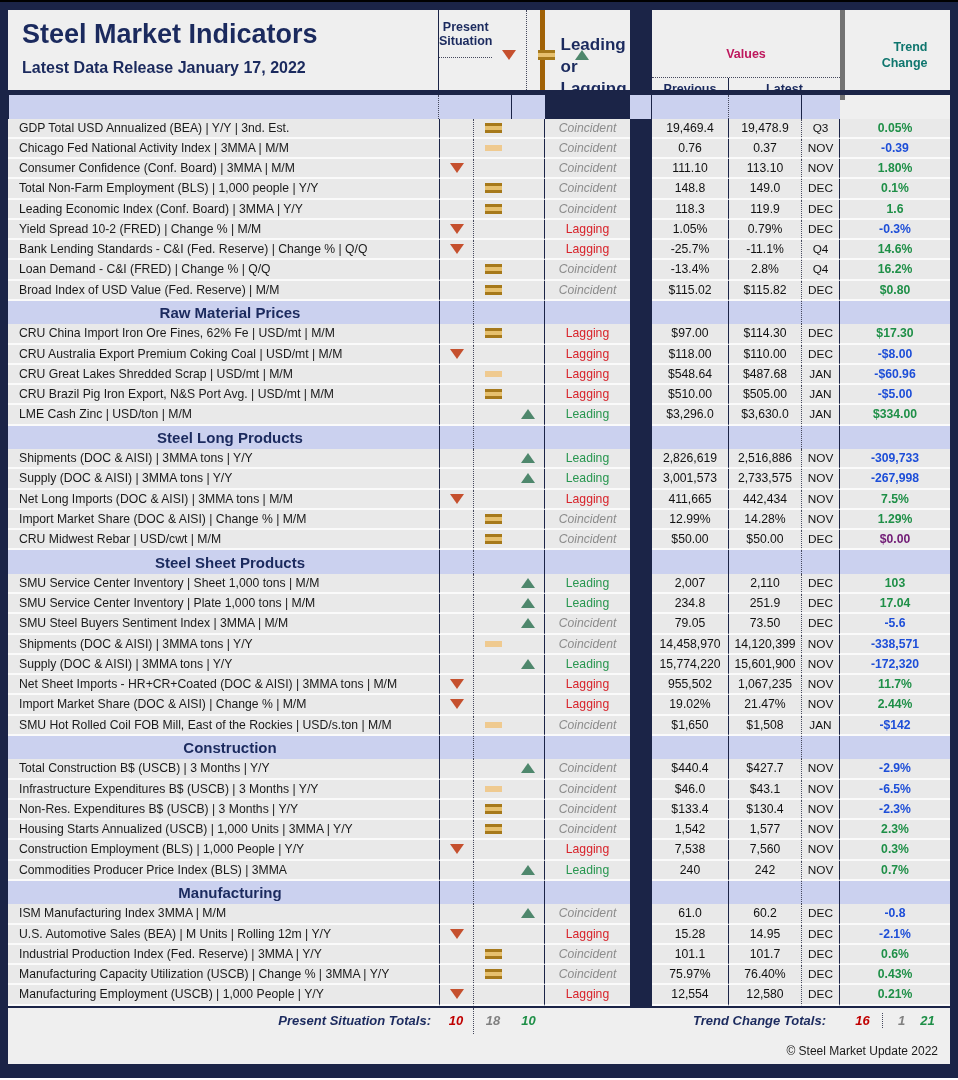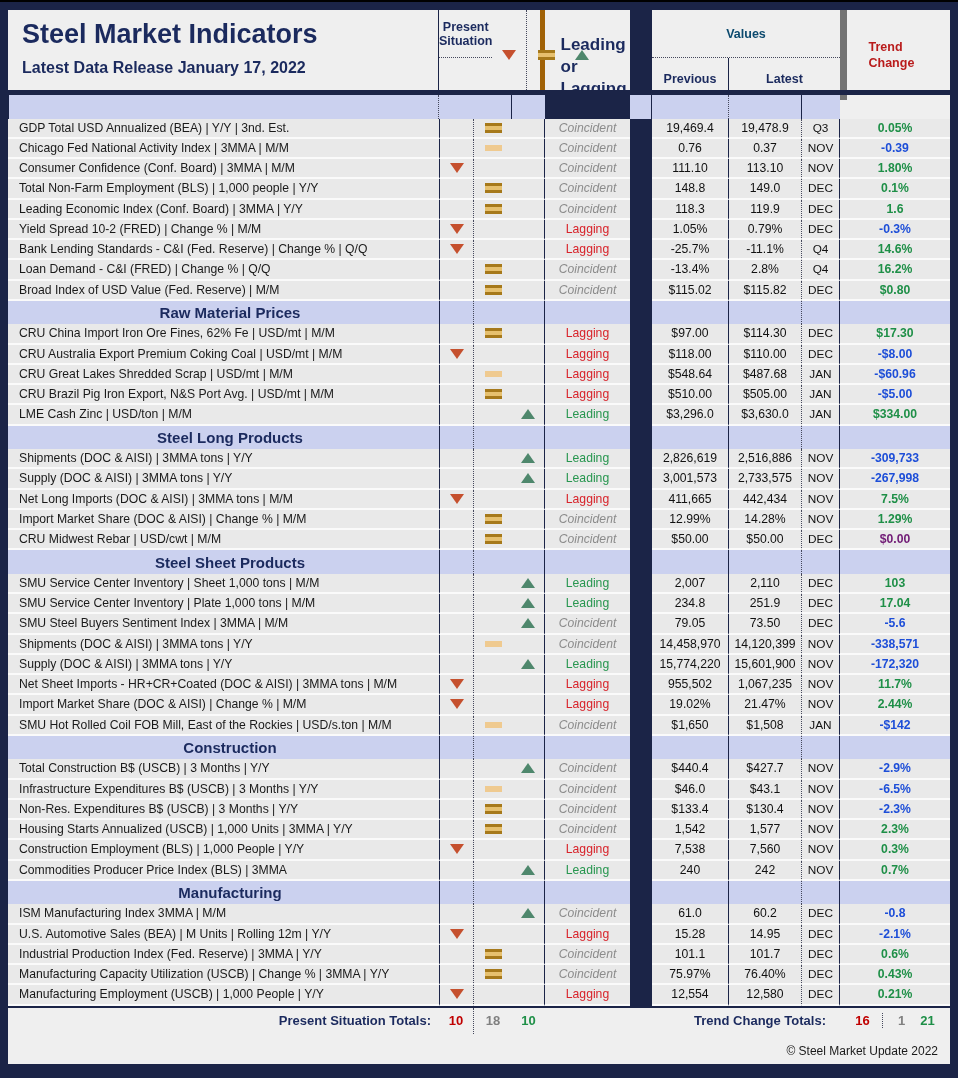--- a/index.html
+++ b/index.html
@@ -24,27 +24,27 @@
   .th-present-label span{max-width:62px;}
   .th-icons{flex:1;display:grid;grid-template-columns:35px 38px 33px;}
   .ic-cell{display:flex;align-items:center;justify-content:center;}
   .ic-cell:first-child{border-right:1px dotted #45485c;}
   .th-cycle{display:flex;align-items:center;justify-content:center;font-size:17px;font-weight:bold;
       color:#1B2A5E;line-height:1.3;margin-top:24px;}
   .th-cycle span{max-width:54px;}
   .th-gap{background:#1B2447;}
   .th-values{display:flex;flex-direction:column;}
   .th-values-label{height:48px;display:flex;align-items:center;justify-content:center;
-      border-bottom:1px dotted #45485c;font-size:12.5px;font-weight:bold;color:#0c4a6e;}
+      border-bottom:1px dotted #45485c;font-size:12.5px;font-weight:bold;color:#be185d;margin-top:20px;}
   .th-pl{flex:1;display:grid;grid-template-columns:77px 111px;}
   .th-prev,.th-latest{display:flex;align-items:center;justify-content:center;
       font-size:12.5px;font-weight:bold;color:#1B2A5E;}
   .th-prev{border-right:1px solid #1B2447;}
-  .th-trend{border-left:7px solid #737373;display:flex;align-items:center;justify-content:center;
-      font-size:12.5px;font-weight:bold;color:#b91c1c;text-align:left;line-height:1.3;}
+  .th-trend{border-left:5px solid #737373;display:flex;align-items:center;justify-content:center;
+      font-size:12.5px;font-weight:bold;color:#0f766e;text-align:right;line-height:1.3;}
   .th-trend span{max-width:60px;}
   .head-divider{height:5px;background:#1B2447;}
 
   
   .secrow{height:23.5px;}
   .secrow .cell{background:#CBD1EF;}
   .s-label{font-size:15px;font-weight:bold;color:#1B2A5E;display:flex;align-items:center;padding-left:13px;}
   .row{height:20.25px;}
   .row .cell{background:#E9E9E9;border-bottom:2px solid #FAFAFA;}
   .cell{display:flex;align-items:center;justify-content:center;overflow:hidden;}
@@ -75,21 +75,21 @@
       border-top:3px solid #A6791B;border-bottom:3px solid #A6791B;}
   .dash{display:inline-block;width:17px;height:6px;background:#EFCA90;}
   .row .icon{display:none;}
   .row.sit-down  .tri-down{display:block;}
   .row.sit-equal .eq{display:inline-block;}
   .row.sit-dash  .dash{display:inline-block;}
   .row.sit-up    .tri-up{display:block;}
 
   
   .totals{display:grid;grid-template-columns:431px 35px 38px 33px 295px 110px;height:28px;
-          background:#EFEFEF;border-top:2px solid #1B2447;}
+          background:#EFEFEF;border-top:2px solid #1B2447;font-style:italic;}
   .t-cell{display:flex;align-items:center;justify-content:center;font-size:13px;font-weight:bold;}
   .t-label{justify-content:flex-end;padding-right:8px;color:#1B2A5E;}
   .t-down{color:#C00000;border-right:1px dotted #45485c;}
   .t-equal{color:#808080;}
   .t-up{color:#1E8F47;}
   .t-label2{justify-content:flex-end;padding-right:14px;color:#1B2A5E;}
   .t-trend{display:flex;align-items:center;justify-content:space-evenly;}
   .t-trend .n-down{color:#C00000;font-weight:bold;font-size:13px;padding-right:12px;border-right:1px dotted #45485c;}
   .t-trend .n-flat{color:#808080;font-weight:bold;font-size:13px;}
   .t-trend .n-up{color:#1E8F47;font-weight:bold;font-size:13px;}

